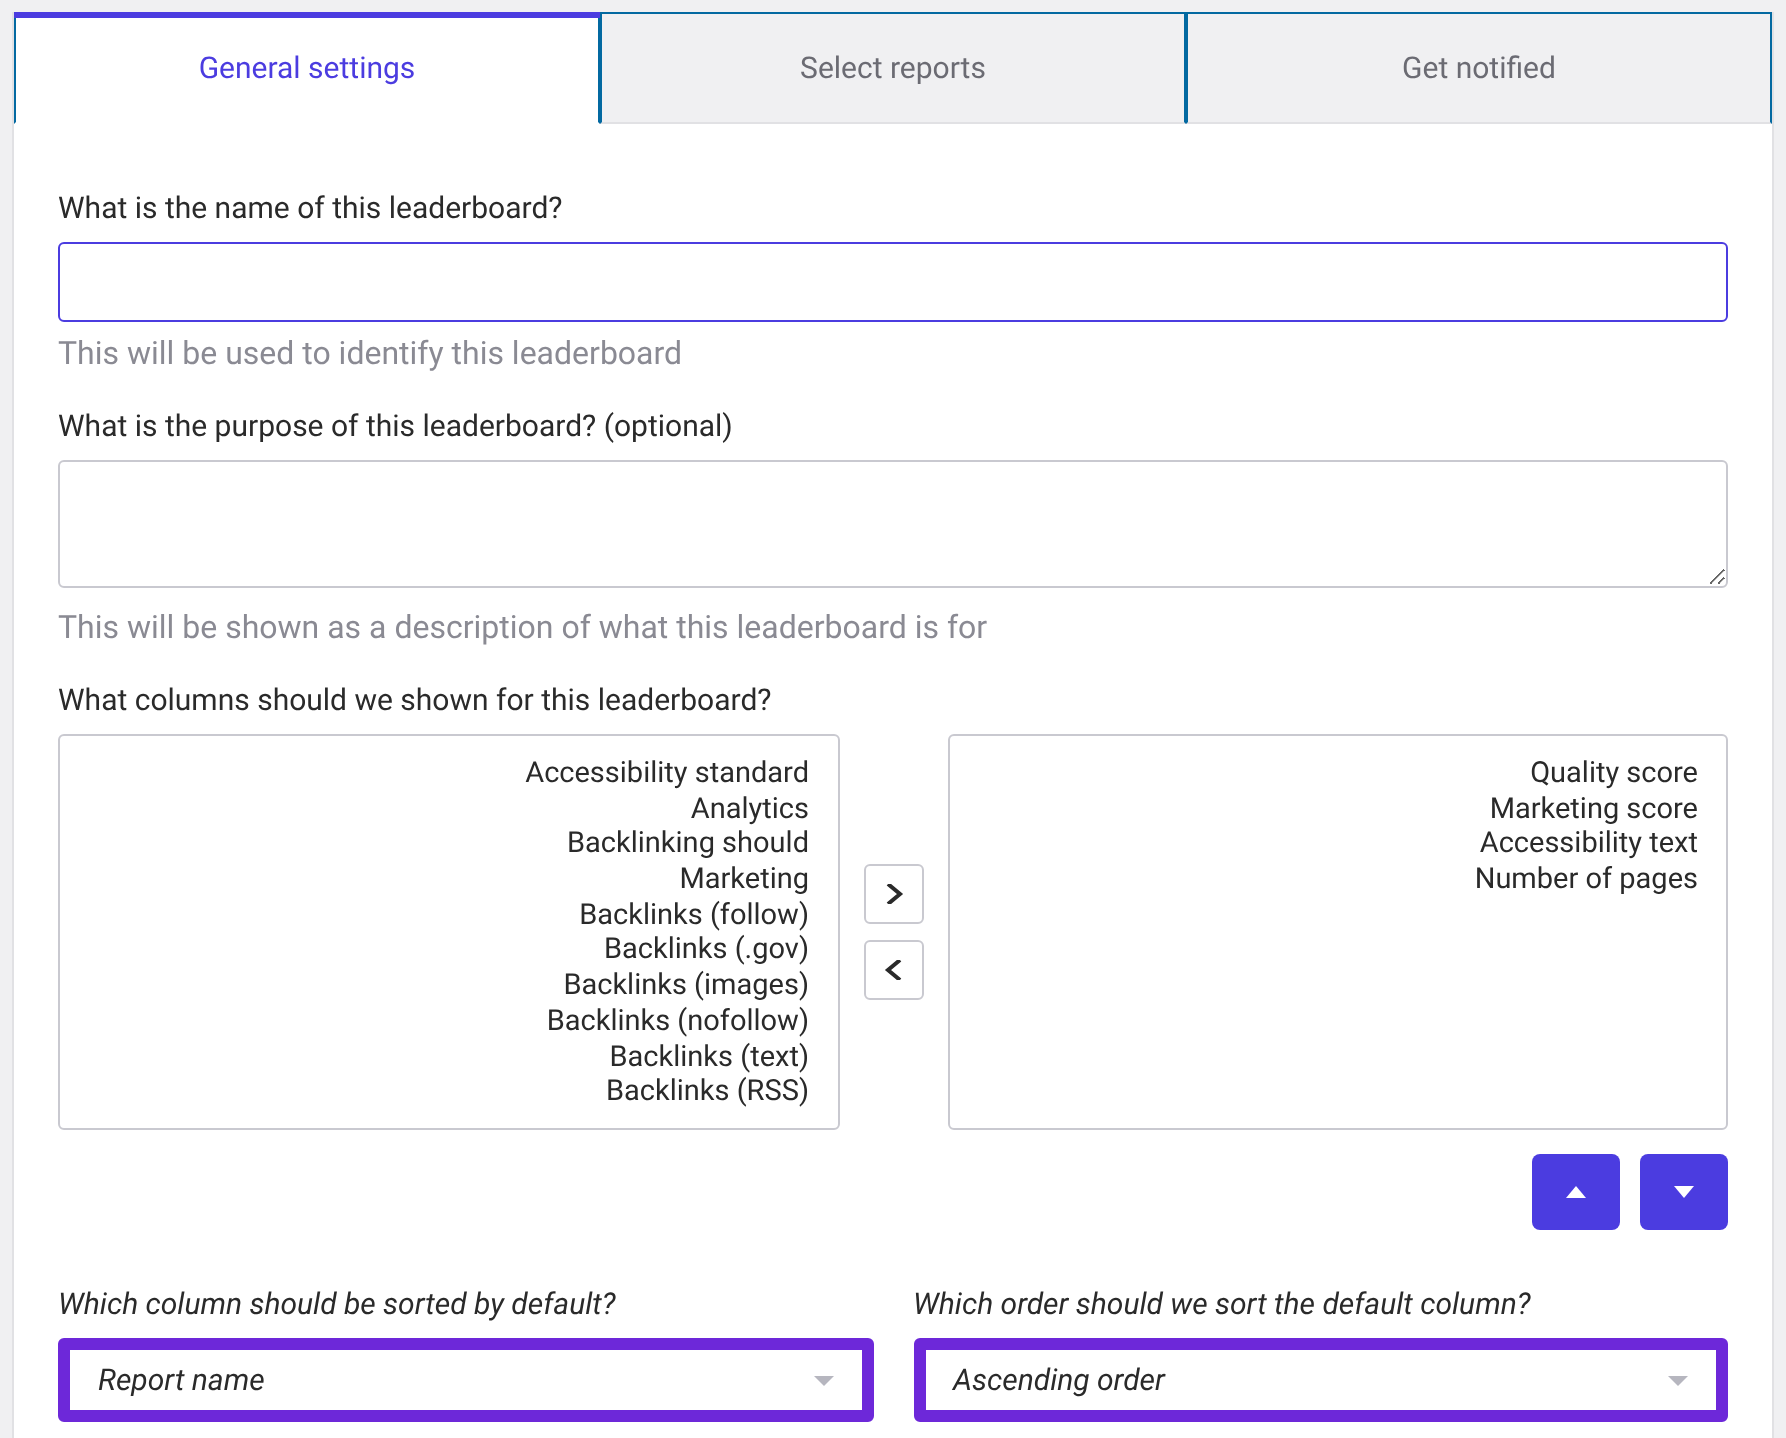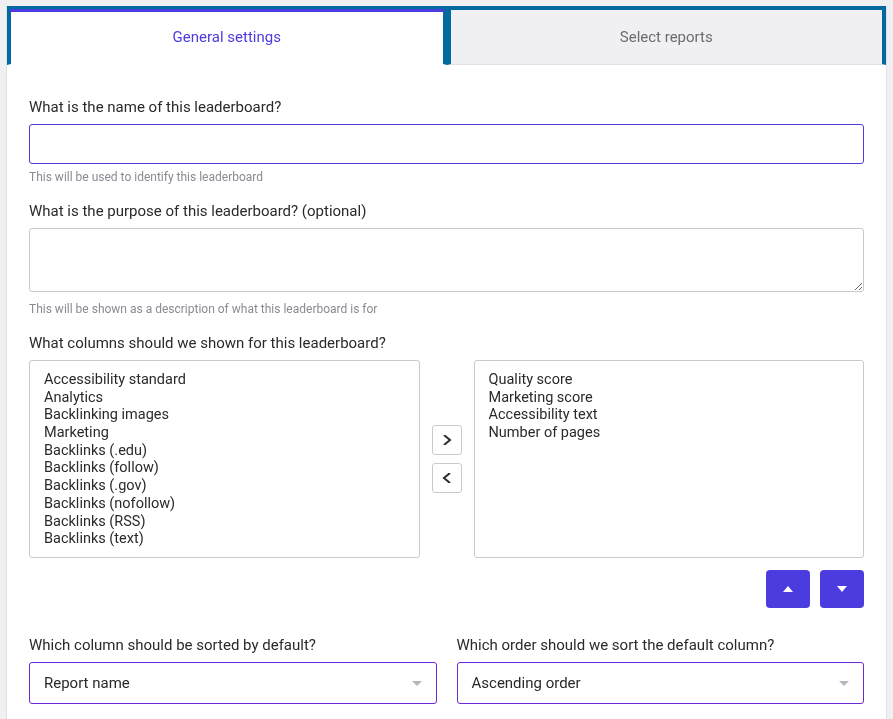--- a/index.html
+++ b/index.html
@@ -18,21 +18,21 @@
   }
   .tabs {
     display: flex;
     background: #f0f0f2;
   }
   .tab {
     flex: 1;
     text-align: center;
     padding: 18px 10px;
     color: #6b6b73;
-    border: 4px solid #0369a1;
+    border: 1px solid #0369a1;
     border-bottom: 1px solid #e1e1e4;
     background: #f0f0f2;
     cursor: pointer;
     font-size: 15px;
     position: relative;
   }
   .tab.active {
     color: #4b3ce0;
     background: #fff;
     border-bottom: 1px solid #fff;
@@ -56,36 +56,37 @@
     width: 100%;
     height: 40px;
     border: 1px solid #4b3ce0;
     border-radius: 3px;
     padding: 8px 10px;
     font-size: 15px;
     outline: none;
   }
   .helper {
     color: #8a8a93;
-    font-size: 12px;
+    font-size: 16px;
     margin: 6px 0 18px 0;
   }
   .textarea {
     width: 100%;
     height: 64px;
     border: 1px solid #c9c9d0;
     border-radius: 3px;
     padding: 8px 10px;
     font-size: 15px;
     resize: both;
   }
   .columns-row {
     display: flex;
     gap: 12px;
     margin-top: 8px;
+    text-align: right;
   }
   .listbox {
     flex: 1;
     border: 1px solid #c9c9d0;
     border-radius: 3px;
     height: 198px;
     overflow: hidden;
     padding: 10px 14px 6px 14px;
     line-height: 1.22;
     font-size: 14.5px;
@@ -135,26 +136,27 @@
     width: 0; height: 0;
     border-left: 5px solid transparent;
     border-right: 5px solid transparent;
   }
   .tri.up { border-bottom: 6px solid #fff; }
   .tri.down { border-top: 6px solid #fff; }
   .two-col {
     display: flex;
     gap: 20px;
     margin-top: 28px;
+    font-style: italic;
   }
   .two-col > div { flex: 1; }
   .select {
     width: 100%;
     height: 42px;
-    border: 1px solid #6d28d9;
+    border: 6px solid #6d28d9;
     border-radius: 3px;
     background: #fff;
     padding: 0 14px;
     display: flex;
     align-items: center;
     justify-content: space-between;
     cursor: pointer;
     font-size: 15px;
     color: #2a2a2a;
   }
@@ -170,45 +172,48 @@
 
 <div class="panel">
 
   <div class="tabs">
     <div class="tab active">
       <span>General settings</span>
     </div>
     <div class="tab">
       <span>Select reports</span>
     </div>
+    <div class="tab">
+      <span>Get notified</span>
+    </div>
   </div>
 
   <div class="body">
 
     <p class="field-label">What is the name of this leaderboard?</p>
     <input class="text-input" type="text" value="" style="">
     <p class="helper">This will be used to identify this leaderboard</p>
 
     <p class="field-label">What is the purpose of this leaderboard? (optional)</p>
     <textarea class="textarea" style=""></textarea>
     <p class="helper">This will be shown as a description of what this leaderboard is for</p>
 
     <p class="field-label">What columns should we shown for this leaderboard?</p>
     <div class="columns-row">
       <div class="listbox" id="available-list">
           <div class="item">Accessibility standard</div>
           <div class="item">Analytics</div>
-          <div class="item">Backlinking images</div>
+          <div class="item">Backlinking should</div>
           <div class="item">Marketing</div>
-          <div class="item">Backlinks (.edu)</div>
           <div class="item">Backlinks (follow)</div>
           <div class="item">Backlinks (.gov)</div>
+          <div class="item">Backlinks (images)</div>
           <div class="item">Backlinks (nofollow)</div>
+          <div class="item">Backlinks (text)</div>
           <div class="item">Backlinks (RSS)</div>
-          <div class="item">Backlinks (text)</div>
         </div>
       <div class="transfer-col">
         <button class="square-btn">
           <svg viewBox="0 0 10 10">
               <path d="M2 0 L8 5 L2 10" fill="none" stroke="#2a2a2a" stroke-width="2"></path>
             </svg>
         </button>
         <button class="square-btn">
           <svg viewBox="0 0 10 10">
               <path d="M8 0 L2 5 L8 10" fill="none" stroke="#2a2a2a" stroke-width="2"></path>

